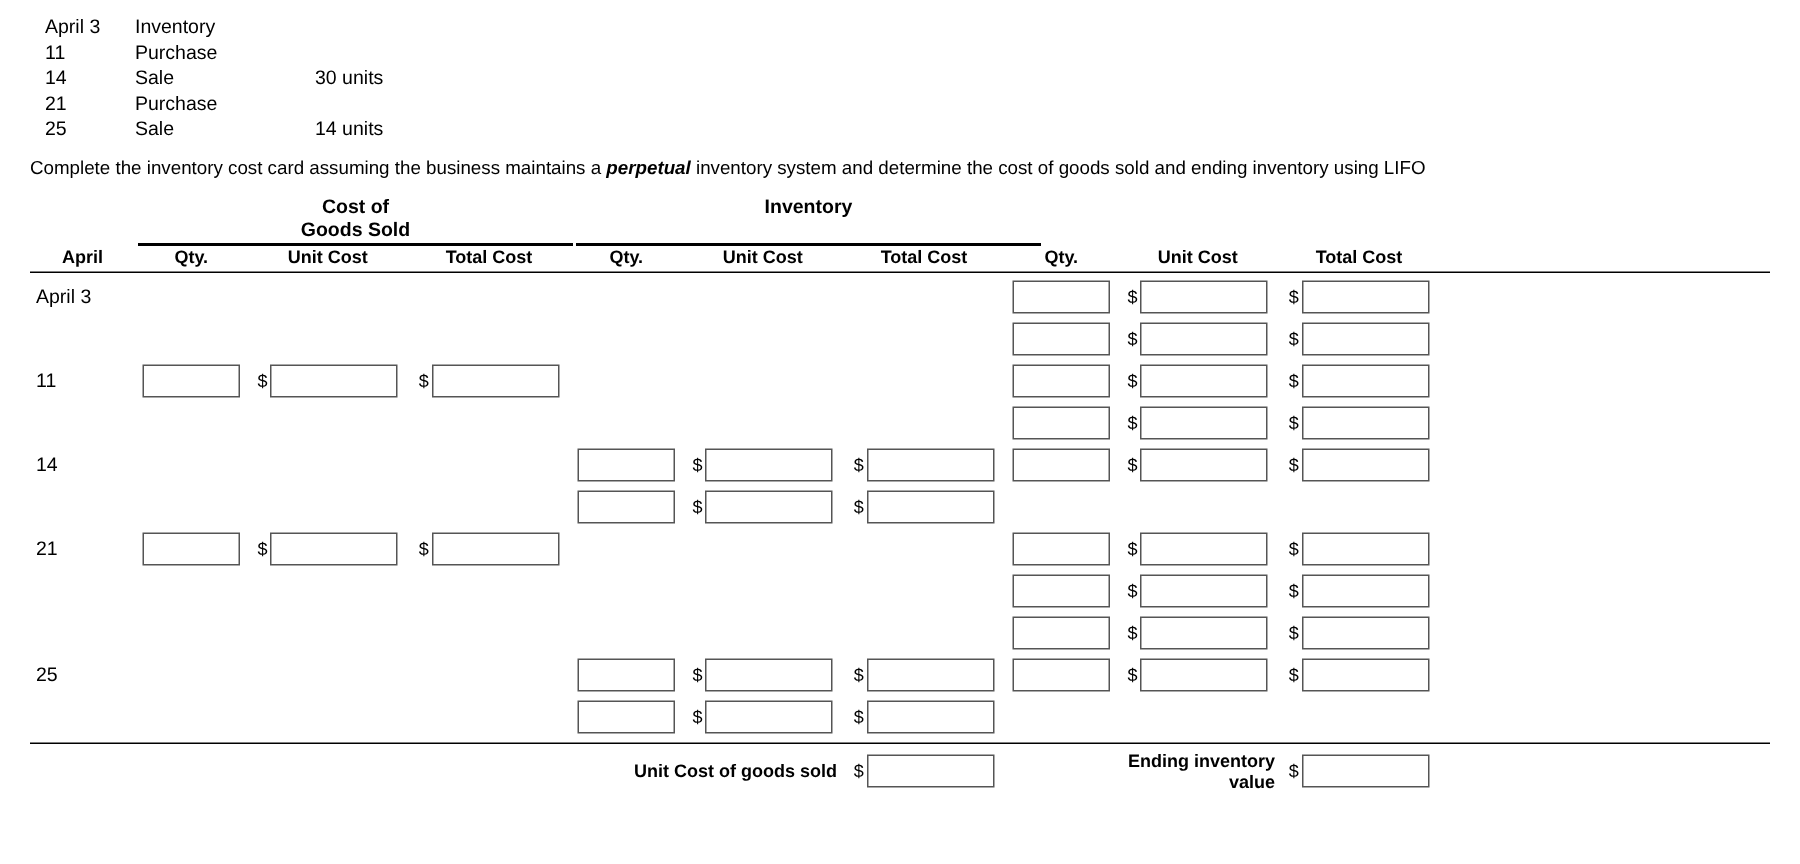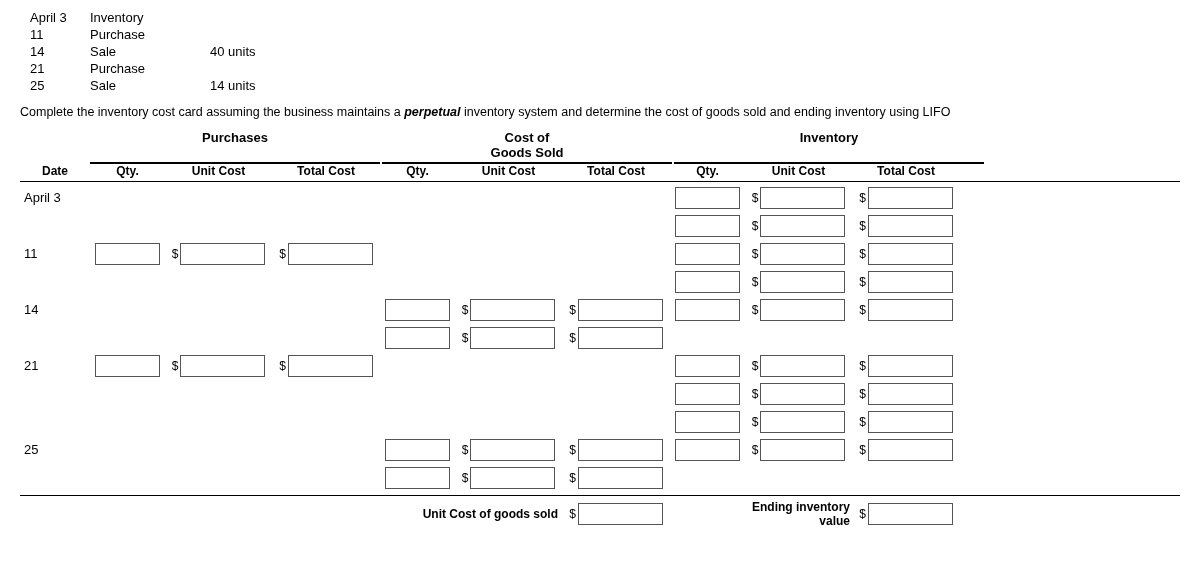--- a/index.html
+++ b/index.html
@@ -63,21 +63,21 @@
     <span class="col1">April 3</span>
     <span class="col2">Inventory</span>
   </div>
   <div class="intro-row">
     <span class="col1">11</span>
     <span class="col2">Purchase</span>
   </div>
   <div class="intro-row">
     <span class="col1">14</span>
     <span class="col2">Sale</span>
-    <span class="col3">40 units</span>
+    <span class="col3">30 units</span>
   </div>
   <div class="intro-row">
     <span class="col1">21</span>
     <span class="col2">Purchase</span>
   </div>
   <div class="intro-row">
     <span class="col1">25</span>
     <span class="col2">Sale</span>
     <span class="col3">14 units</span>
   </div>
@@ -86,29 +86,28 @@
 <p class="description-text">
   Complete the inventory cost card assuming the business maintains a <strong>perpetual</strong> inventory system and determine the cost of goods sold and ending inventory using LIFO
 </p>
 
 <div class="cost-card">
 
   <div style="display:flex; margin-bottom:0;">
 
     <div style="width:70px;"></div>
 
-    <div style="width:290px; text-align:center; border-bottom:2px solid #000; font-weight:bold; font-size:13px; padding-bottom:2px;">Purchases</div>
 
     <div style="width:290px; text-align:center; border-bottom:2px solid #000; font-weight:bold; font-size:13px; padding-bottom:2px; margin-left:2px;">Cost of<br>Goods Sold</div>
 
     <div style="width:310px; text-align:center; border-bottom:2px solid #000; font-weight:bold; font-size:13px; padding-bottom:2px; margin-left:2px;">Inventory</div>
   </div>
 
   <div style="display:flex; border-bottom:1px solid #000; padding-bottom:3px; margin-bottom:3px;">
-    <div style="width:70px; font-weight:bold; font-size:12px; text-align:center;">Date</div>
+    <div style="width:70px; font-weight:bold; font-size:12px; text-align:center;">April</div>
 
     <div style="width:75px; font-weight:bold; font-size:12px; text-align:center;">Qty.</div>
     <div style="width:107px; font-weight:bold; font-size:12px; text-align:center;">Unit Cost</div>
     <div style="width:108px; font-weight:bold; font-size:12px; text-align:center;">Total Cost</div>
 
     <div style="width:75px; font-weight:bold; font-size:12px; text-align:center;">Qty.</div>
     <div style="width:107px; font-weight:bold; font-size:12px; text-align:center;">Unit Cost</div>
     <div style="width:108px; font-weight:bold; font-size:12px; text-align:center;">Total Cost</div>
 
     <div style="width:75px; font-weight:bold; font-size:12px; text-align:center;">Qty.</div>

